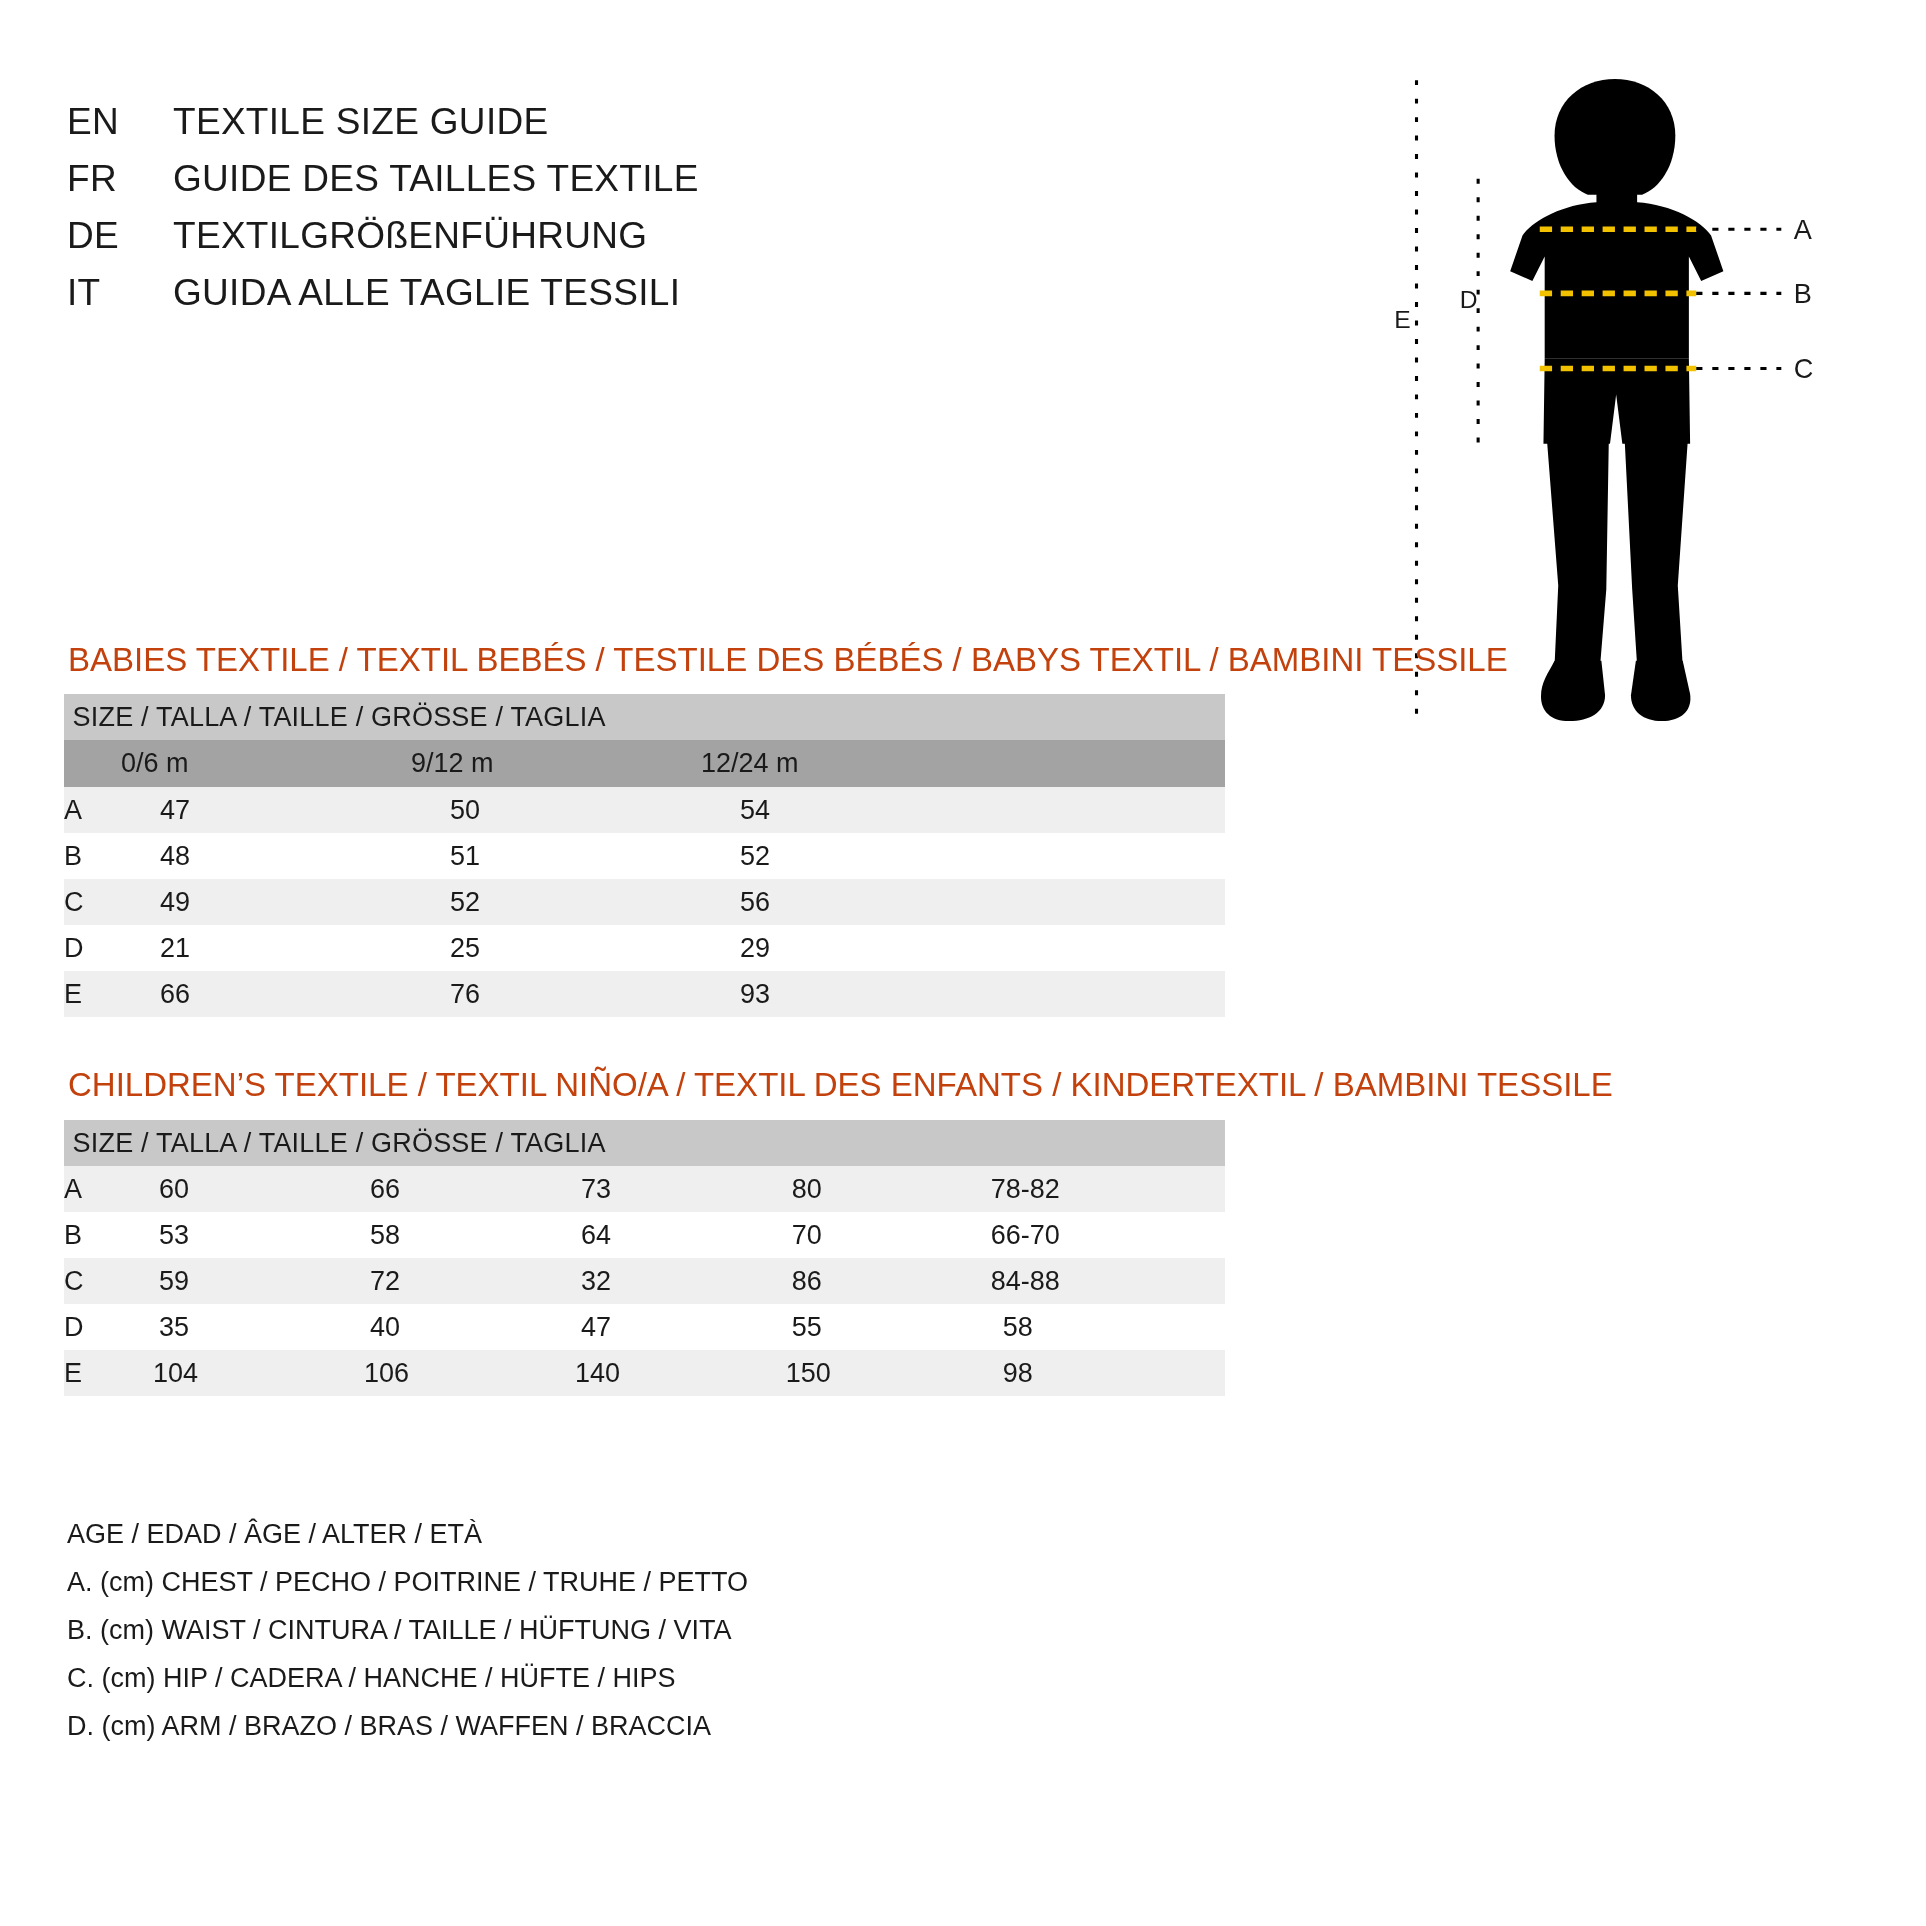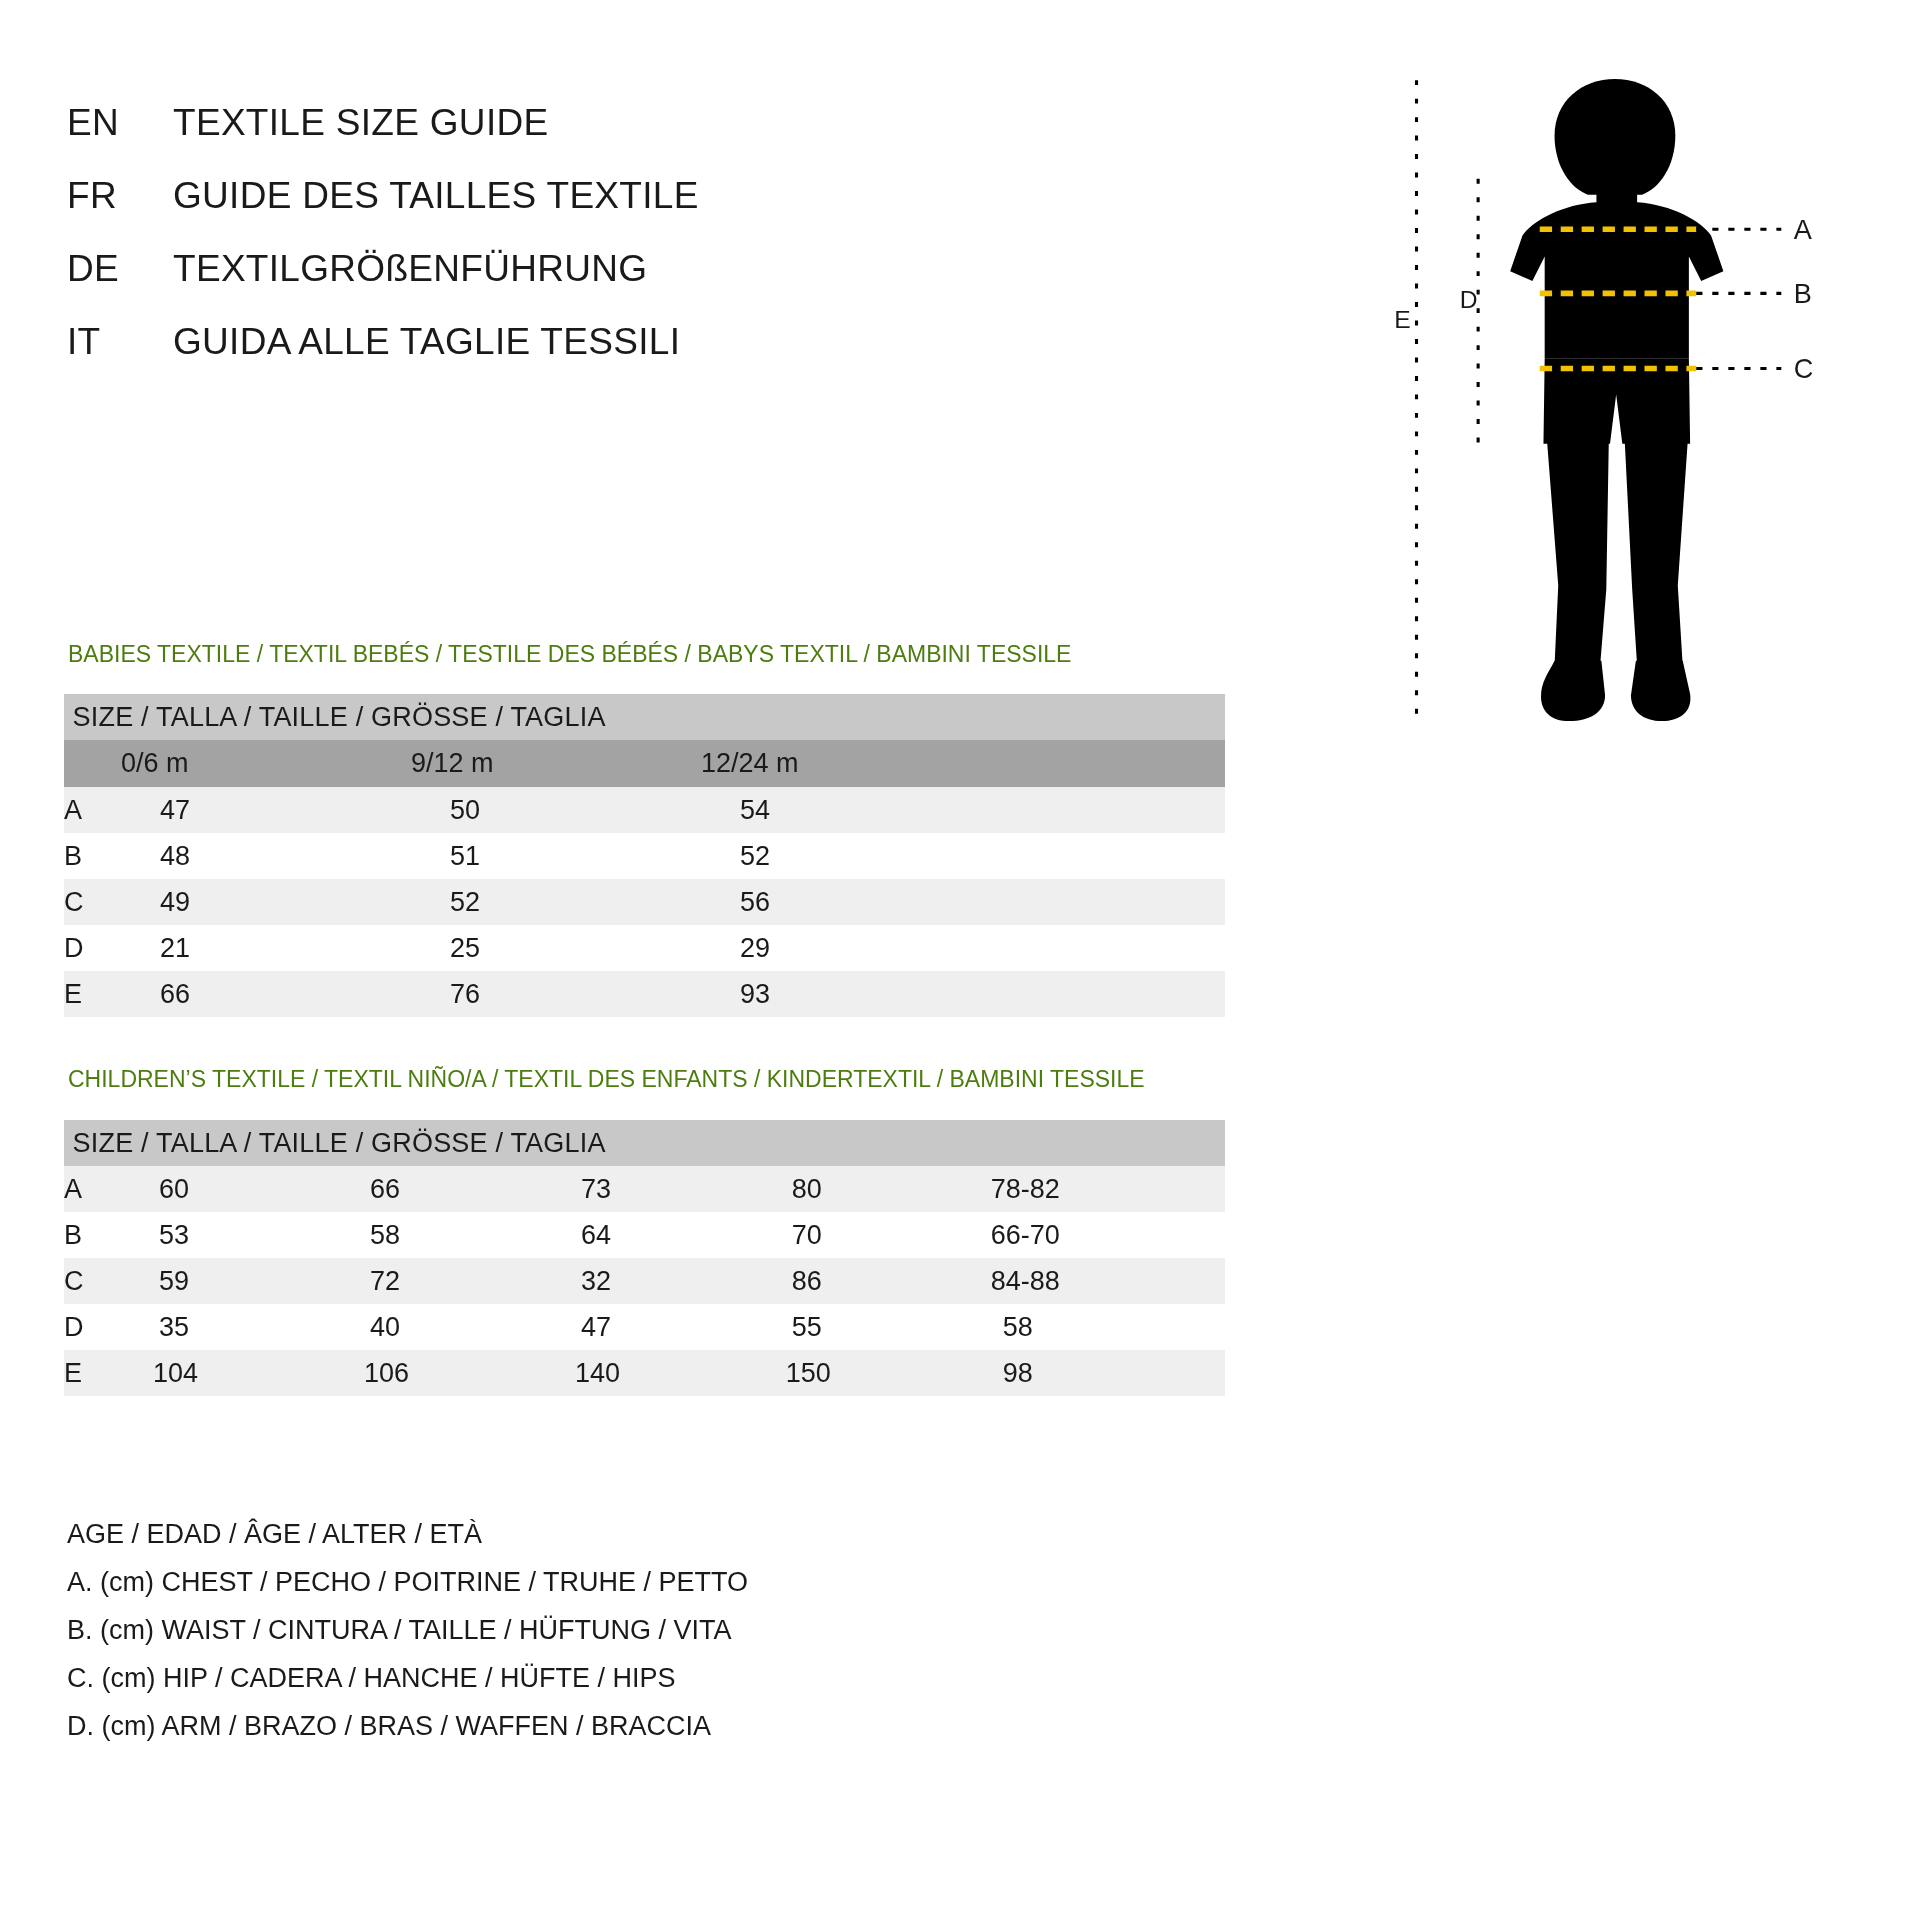--- a/index.html
+++ b/index.html
@@ -18,23 +18,22 @@
 
   
   #lang-block {
     position: absolute;
     left: 67px;
     top: 86px;
     width: 1171px;
   }
   .lang-row {
     display: flex;
-    align-items: flex-start;
+    align-items: flex-end;
     height: 57px;
-    margin-top: 16px;
   }
   .lang-code {
     width: 106px;
     font-size: 37px;
     letter-spacing: 0.3px;
     color: #1a1a1a;
   }
   .lang-text {
     font-size: 37px;
     letter-spacing: 0.3px;
@@ -48,22 +47,22 @@
     left: 1393px;
     top: 74px;
     width: 487px;
     height: 684px;
   }
   #figure-svg { display: block; }
 
   
   .section-title {
     position: absolute;
-    font-size: 23px;
-    color: #4d7c0f;
+    font-size: 33px;
+    color: #c2410c;
     white-space: nowrap;
   }
   #babies-title { left: 68px; top: 641px; }
   #children-title { left: 68px; top: 1066px; }
 
   
   .size-table {
     position: absolute;
     border-collapse: collapse;
     font-size: 27px;

